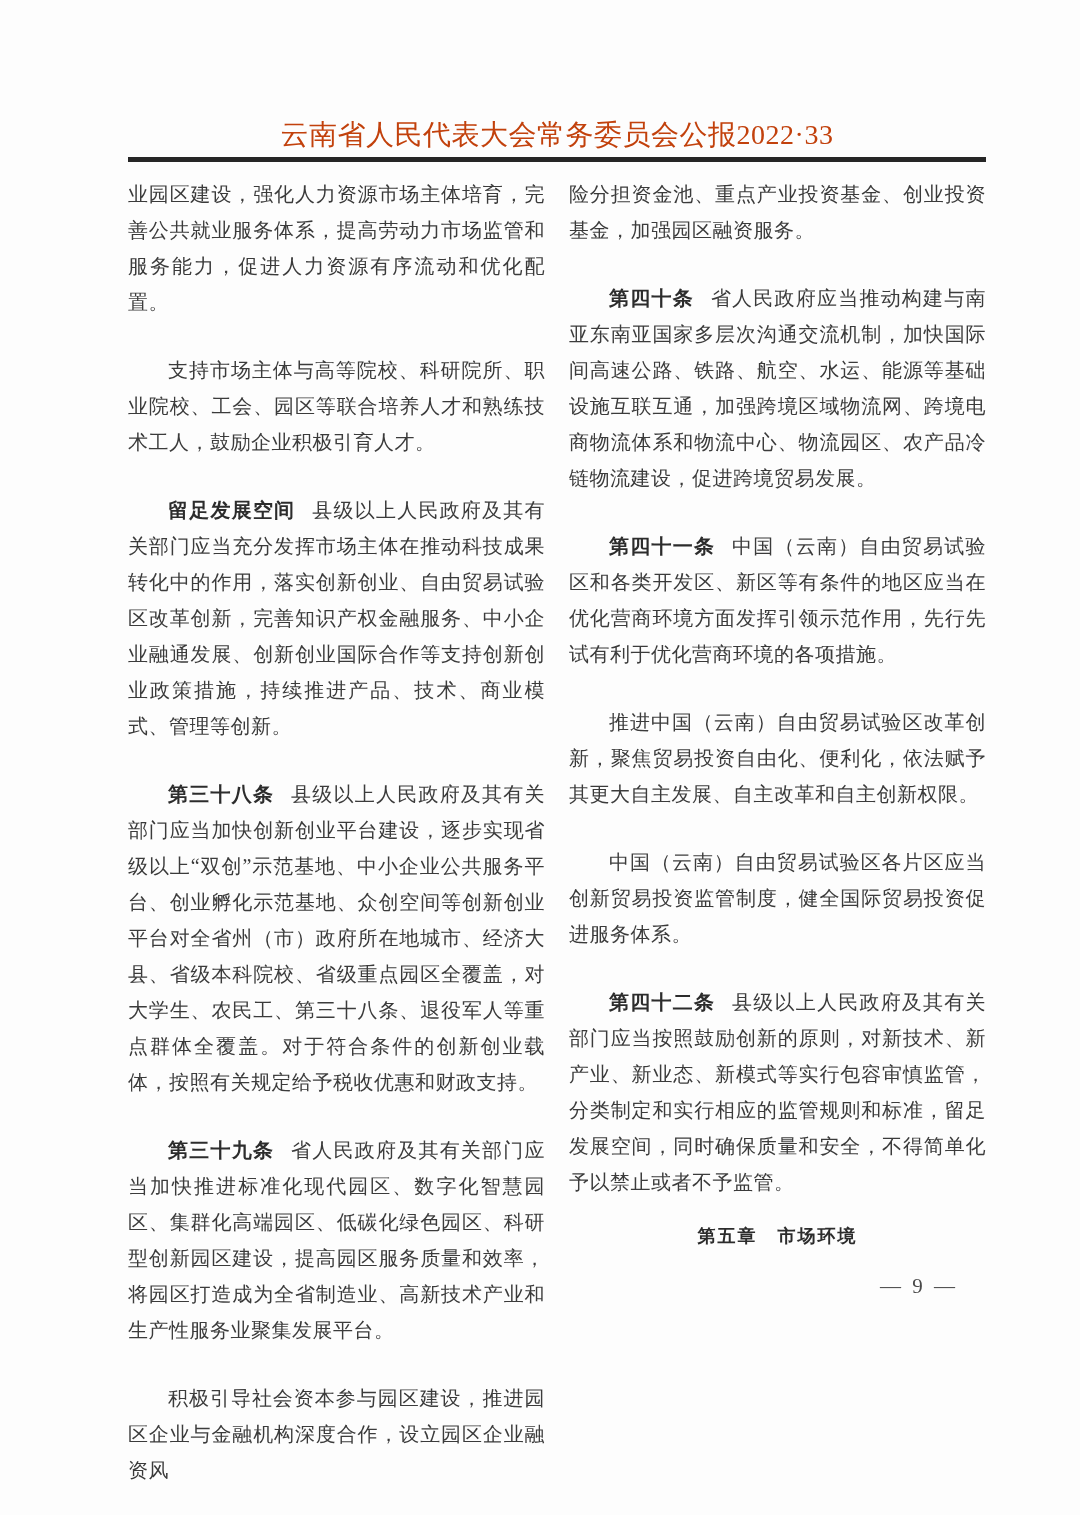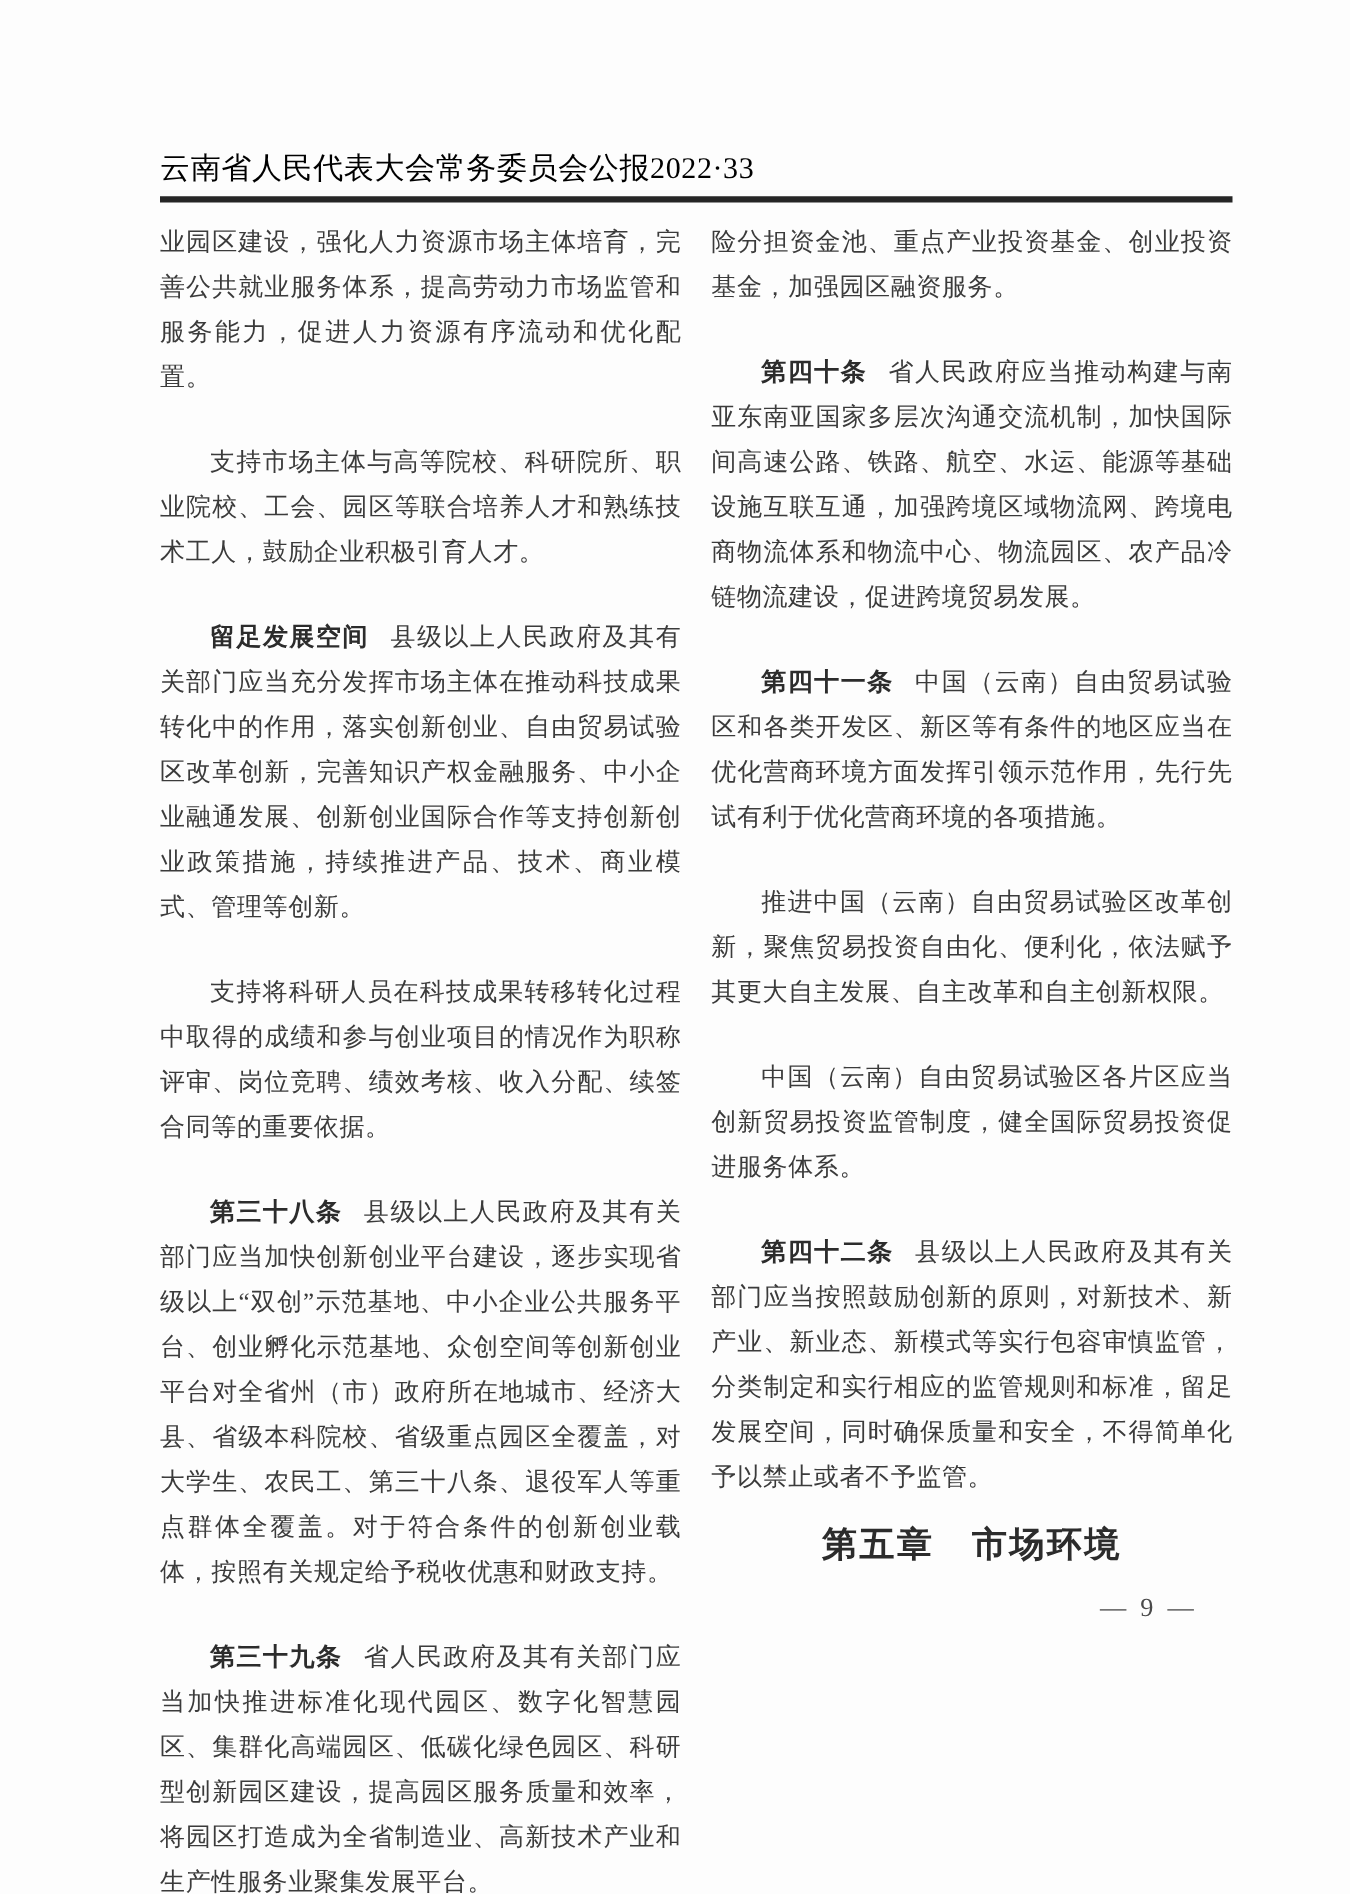--- a/index.html
+++ b/index.html
@@ -16,25 +16,25 @@
   }
   .page {
     position: absolute;
     left: 128px;
     top: 0;
     width: 858px;
     height: 1515px;
   }
   .page-header {
     padding-top: 120px;
-    text-align: left;
-    font-size: 24px;
+    text-align: center;
+    font-size: 28px;
     line-height: 30px;
     letter-spacing: 0.5px;
-    color: #000000;
+    color: #c2410c;
   }
   .header-rule {
     margin-top: 7px;
     height: 5px;
     background: #262626;
   }
   .columns {
     display: flex;
     gap: 24px;
     padding-top: 14px;
@@ -53,21 +53,21 @@
   .para.indent { text-indent: 2em; margin-top: 32px; }
   .lead {
     font-family: "Liberation Sans", "DejaVu Sans", sans-serif;
     font-weight: bold;
     color: #2c2c2c;
     margin-right: 0.85em;
   }
   .chapter-heading {
     font-family: "Liberation Sans", "DejaVu Sans", sans-serif;
     font-weight: bold;
-    font-size: 28px;
+    font-size: 18px;
     line-height: 40px;
     text-align: center;
     text-indent: 0;
     letter-spacing: 2px;
     color: #2c2c2c;
     margin: 16px 0 12px 0;
   }
   .page-number {
     margin-top: 10px;
     text-align: right;
@@ -87,21 +87,20 @@
   </div>
 
   <div class="header-rule"></div>
 
   <div class="columns">
 
     <div class="col">
       <p class="para"><span>业园区建设，强化人力资源市场主体培育，完善公共就业服务体系，提高劳动力市场监管和服务能力，促进人力资源有序流动和优化配置。</span></p>
       <p class="para indent"><span>支持市场主体与高等院校、科研院所、职业院校、工会、园区等联合培养人才和熟练技术工人，鼓励企业积极引育人才。</span></p>
       <p class="para indent"><span class="lead">留足发展空间</span><span>县级以上人民政府及其有关部门应当充分发挥市场主体在推动科技成果转化中的作用，落实创新创业、自由贸易试验区改革创新，完善知识产权金融服务、中小企业融通发展、创新创业国际合作等支持创新创业政策措施，持续推进产品、技术、商业模式、管理等创新。</span></p>
-      <p class="para indent"><span>支持将科研人员在科技成果转移转化过程中取得的成绩和参与创业项目的情况作为职称评审、岗位竞聘、绩效考核、收入分配、续签合同等的重要依据。</span></p>
       <p class="para indent"><span class="lead">第三十八条</span><span>县级以上人民政府及其有关部门应当加快创新创业平台建设，逐步实现省级以上“双创”示范基地、中小企业公共服务平台、创业孵化示范基地、众创空间等创新创业平台对全省州（市）政府所在地城市、经济大县、省级本科院校、省级重点园区全覆盖，对大学生、农民工、第三十八条、退役军人等重点群体全覆盖。对于符合条件的创新创业载体，按照有关规定给予税收优惠和财政支持。</span></p>
       <p class="para indent"><span class="lead">第三十九条</span><span>省人民政府及其有关部门应当加快推进标准化现代园区、数字化智慧园区、集群化高端园区、低碳化绿色园区、科研型创新园区建设，提高园区服务质量和效率，将园区打造成为全省制造业、高新技术产业和生产性服务业聚集发展平台。</span></p>
       <p class="para indent"><span>积极引导社会资本参与园区建设，推进园区企业与金融机构深度合作，设立园区企业融资风</span></p>
     </div>
 
     <div class="col">
       <p class="para"><span>险分担资金池、重点产业投资基金、创业投资基金，加强园区融资服务。</span></p>
       <p class="para indent"><span class="lead">第四十条</span><span>省人民政府应当推动构建与南亚东南亚国家多层次沟通交流机制，加快国际间高速公路、铁路、航空、水运、能源等基础设施互联互通，加强跨境区域物流网、跨境电商物流体系和物流中心、物流园区、农产品冷链物流建设，促进跨境贸易发展。</span></p>
       <p class="para indent"><span class="lead">第四十一条</span><span>中国（云南）自由贸易试验区和各类开发区、新区等有条件的地区应当在优化营商环境方面发挥引领示范作用，先行先试有利于优化营商环境的各项措施。</span></p>
       <p class="para indent"><span>推进中国（云南）自由贸易试验区改革创新，聚焦贸易投资自由化、便利化，依法赋予其更大自主发展、自主改革和自主创新权限。</span></p>

